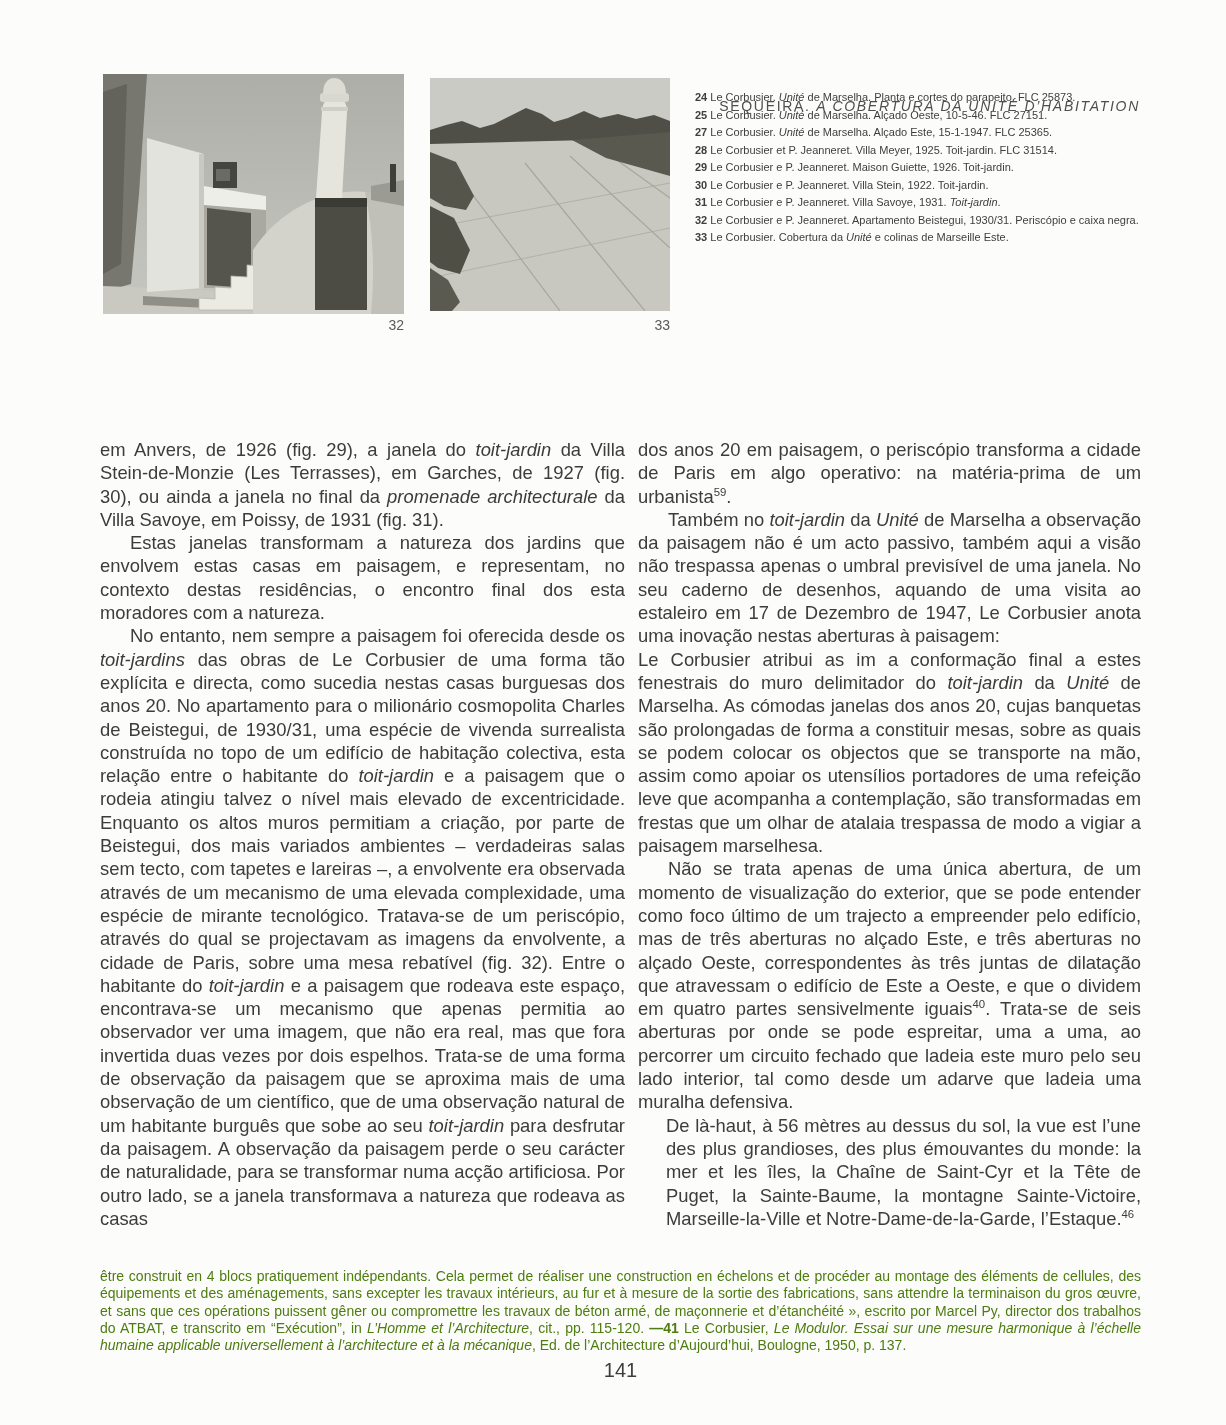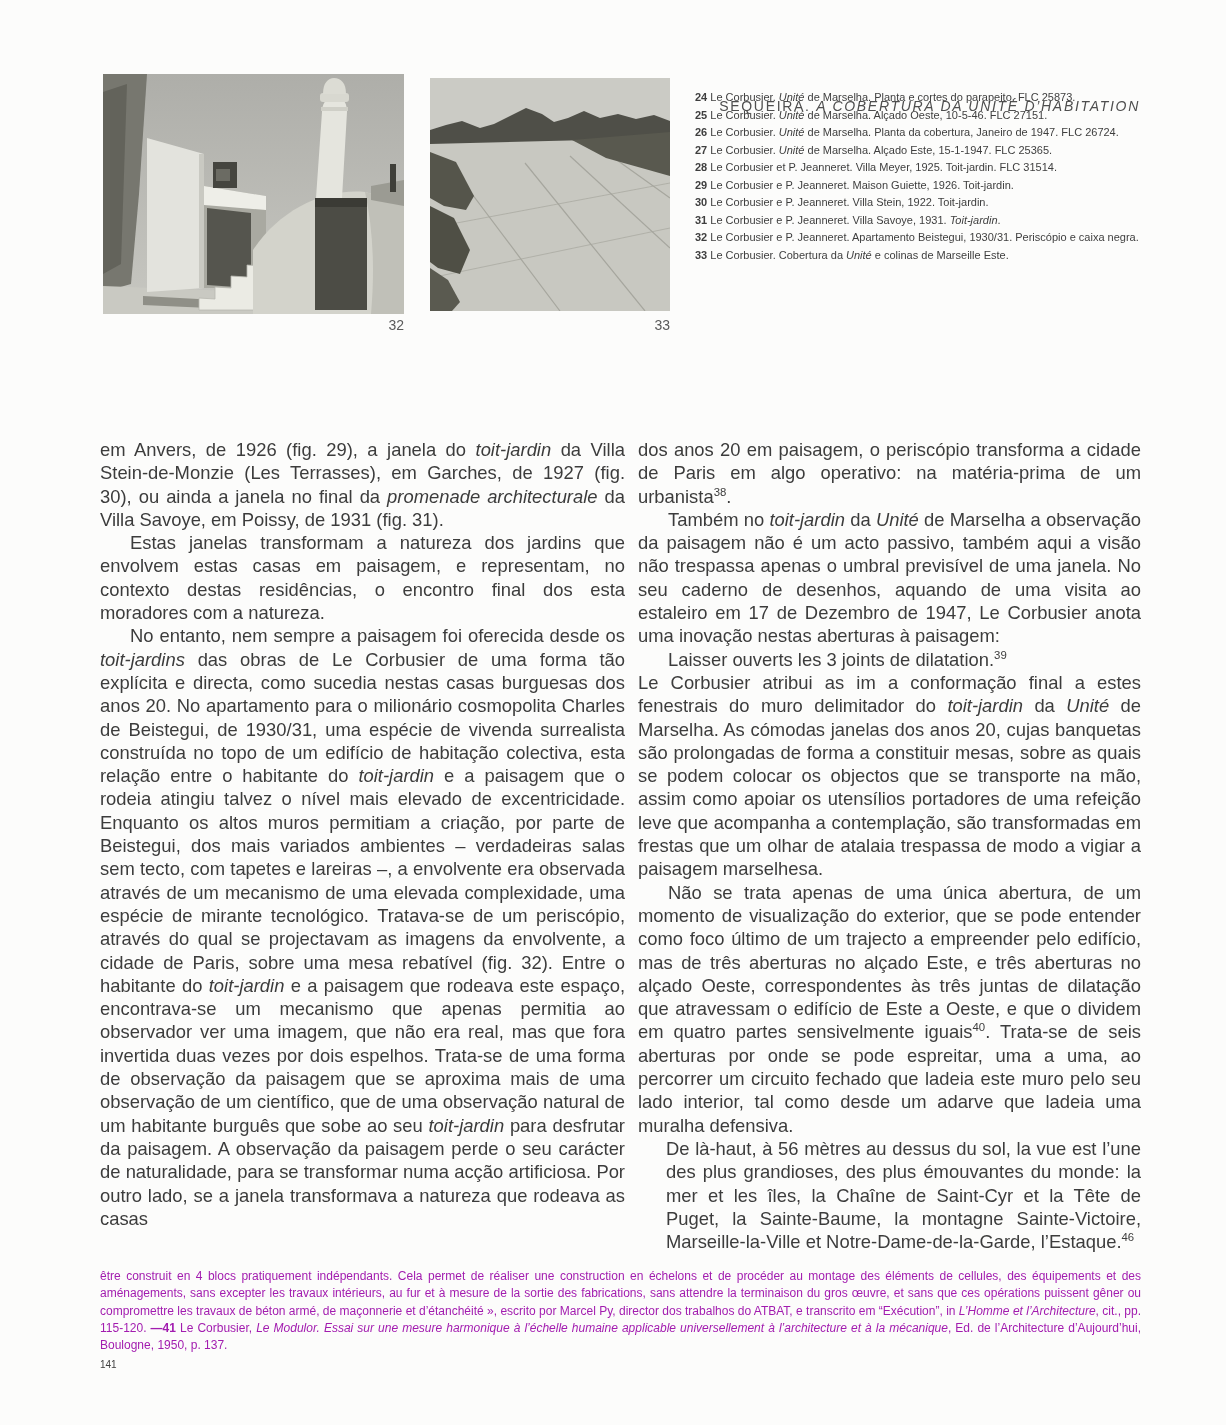--- a/index.html
+++ b/index.html
@@ -30,25 +30,25 @@
   .column-right{left:638px;width:503px;}
   .body-par{
     margin:0;font-size:18.4px;line-height:23.3px;
     text-align:justify;color:#3c3c3c;
   }
   .body-par.indent{text-indent:30px;}
   .body-par.quote{margin-left:28px;}
   sup{font-size:0.62em;vertical-align:super;line-height:0;}
   .footnote{
     position:absolute;left:100px;top:1268px;width:1041px;
-    font-size:12px;line-height:17.3px;text-align:justify;color:#a21caf;
+    font-size:14px;line-height:17.3px;text-align:justify;color:#4d7c0f;
   }
   .page-number{
     position:absolute;left:100px;top:1359px;width:1041px;
-    text-align:left;font-size:10px;color:#3e3e3e;
+    text-align:center;font-size:20px;color:#3e3e3e;
   }
 </style>
 </head>
 <body>
 
 <div class="page">
 
   <svg class="photo fig32" viewBox="0 0 301 240" role="img">
     <defs>
       <linearGradient id="sky32" x1="0" y1="0" x2="0" y2="1">
@@ -112,39 +112,37 @@
   </svg>
 
   <div class="fig-label fl32">32</div>
   <div class="fig-label fl33">33</div>
 
   <div class="running-head"><span>SEQUEIRA. </span><span style="font-style: italic;">A COBERTURA DA UNITÉ D’HABITATION</span></div>
 
   <div class="caption-list">
       <p class="caption-item"><span style="font-weight: bold;">24</span><span> Le Corbusier. </span><span style="font-style: italic;">Unité</span><span> de Marselha. Planta e cortes do parapeito. FLC 25873.</span></p>
       <p class="caption-item"><span style="font-weight: bold;">25</span><span> Le Corbusier. </span><span style="font-style: italic;">Unité</span><span> de Marselha. Alçado Oeste, 10-5-46. FLC 27151.</span></p>
-      <p class="caption-item"><span style="font-weight: bold;">26</span><span> Le Corbusier. </span><span style="font-style: italic;">Unité</span><span> de Marselha. Planta da cobertura, Janeiro de 1947. FLC 26724.</span></p>
       <p class="caption-item"><span style="font-weight: bold;">27</span><span> Le Corbusier. </span><span style="font-style: italic;">Unité</span><span> de Marselha. Alçado Este, 15-1-1947. FLC 25365.</span></p>
       <p class="caption-item"><span style="font-weight: bold;">28</span><span> Le Corbusier et P. Jeanneret. Villa Meyer, 1925. Toit-jardin. FLC 31514.</span></p>
       <p class="caption-item"><span style="font-weight: bold;">29</span><span> Le Corbusier e P. Jeanneret. Maison Guiette, 1926. Toit-jardin.</span></p>
       <p class="caption-item"><span style="font-weight: bold;">30</span><span> Le Corbusier e P. Jeanneret. Villa Stein, 1922. Toit-jardin.</span></p>
       <p class="caption-item"><span style="font-weight: bold;">31</span><span> Le Corbusier e P. Jeanneret. Villa Savoye, 1931. </span><span style="font-style: italic;">Toit-jardin</span><span>.</span></p>
       <p class="caption-item"><span style="font-weight: bold;">32</span><span> Le Corbusier e P. Jeanneret. Apartamento Beistegui, 1930/31. Periscópio e caixa negra.</span></p>
       <p class="caption-item"><span style="font-weight: bold;">33</span><span> Le Corbusier. Cobertura da </span><span style="font-style: italic;">Unité</span><span> e colinas de Marseille Este.</span></p>
     </div>
 
   <div class="column column-left">
       <p class="body-par flush"><span>em Anvers, de 1926 (fig. 29), a janela do </span><span style="font-style: italic;">toit-jardin</span><span> da Villa Stein-de-Monzie (Les Terrasses), em Garches, de 1927 (fig. 30), ou ainda a janela no final da </span><span style="font-style: italic;">promenade architecturale</span><span> da Villa Savoye, em Poissy, de 1931 (fig. 31).</span></p>
       <p class="body-par indent"><span>Estas janelas transformam a natureza dos jardins que envolvem estas casas em paisagem, e representam, no contexto destas residências, o encontro final dos esta moradores com a natureza.</span></p>
       <p class="body-par indent"><span>No entanto, nem sempre a paisagem foi oferecida desde os </span><span style="font-style: italic;">toit-jardins</span><span> das obras de Le Corbusier de uma forma tão explícita e directa, como sucedia nestas casas burguesas dos anos 20. No apartamento para o milionário cosmopolita Charles de Beistegui, de 1930/31, uma espécie de vivenda surrealista construída no topo de um edifício de habitação colectiva, esta relação entre o habitante do </span><span style="font-style: italic;">toit-jardin</span><span> e a paisagem que o rodeia atingiu talvez o nível mais elevado de excentricidade. Enquanto os altos muros permitiam a criação, por parte de Beistegui, dos mais variados ambientes – verdadeiras salas sem tecto, com tapetes e lareiras –, a envolvente era observada através de um mecanismo de uma elevada complexidade, uma espécie de mirante tecnológico. Tratava-se de um periscópio, através do qual se projectavam as imagens da envolvente, a cidade de Paris, sobre uma mesa rebatível (fig. 32). Entre o habitante do </span><span style="font-style: italic;">toit-jardin</span><span> e a paisagem que rodeava este espaço, encontrava-se um mecanismo que apenas permitia ao observador ver uma imagem, que não era real, mas que fora invertida duas vezes por dois espelhos. Trata-se de uma forma de observação da paisagem que se aproxima mais de uma observação de um científico, que de uma observação natural de um habitante burguês que sobe ao seu </span><span style="font-style: italic;">toit-jardin</span><span> para desfrutar da paisagem. A observação da paisagem perde o seu carácter de naturalidade, para se transformar numa acção artificiosa. Por outro lado, se a janela transformava a natureza que rodeava as casas</span></p>
     </div>
   <div class="column column-right">
-      <p class="body-par flush"><span>dos anos 20 em paisagem, o periscópio transforma a cidade de Paris em algo operativo: na matéria-prima de um urbanista</span><sup>38</sup><span>.</span></p>
+      <p class="body-par flush"><span>dos anos 20 em paisagem, o periscópio transforma a cidade de Paris em algo operativo: na matéria-prima de um urbanista</span><sup>59</sup><span>.</span></p>
       <p class="body-par indent"><span>Também no </span><span style="font-style: italic;">toit-jardin</span><span> da </span><span style="font-style: italic;">Unité</span><span> de Marselha a observação da paisagem não é um acto passivo, também aqui a visão não trespassa apenas o umbral previsível de uma janela. No seu caderno de desenhos, aquando de uma visita ao estaleiro em 17 de Dezembro de 1947, Le Corbusier anota uma inovação nestas aberturas à paisagem:</span></p>
-      <p class="body-par indent"><span>Laisser ouverts les 3 joints de dilatation.</span><sup>39</sup></p>
       <p class="body-par flush"><span>Le Corbusier atribui as im a conformação final a estes fenestrais do muro delimitador do </span><span style="font-style: italic;">toit-jardin</span><span> da </span><span style="font-style: italic;">Unité</span><span> de Marselha. As cómodas janelas dos anos 20, cujas banquetas são prolongadas de forma a constituir mesas, sobre as quais se podem colocar os objectos que se transporte na mão, assim como apoiar os utensílios portadores de uma refeição leve que acompanha a contemplação, são transformadas em frestas que um olhar de atalaia trespassa de modo a vigiar a paisagem marselhesa.</span></p>
       <p class="body-par indent"><span>Não se trata apenas de uma única abertura, de um momento de visualização do exterior, que se pode entender como foco último de um trajecto a empreender pelo edifício, mas de três aberturas no alçado Este, e três aberturas no alçado Oeste, correspondentes às três juntas de dilatação que atravessam o edifício de Este a Oeste, e que o dividem em quatro partes sensivelmente iguais</span><sup>40</sup><span>. Trata-se de seis aberturas por onde se pode espreitar, uma a uma, ao percorrer um circuito fechado que ladeia este muro pelo seu lado interior, tal como desde um adarve que ladeia uma muralha defensiva.</span></p>
       <p class="body-par quote"><span>De là-haut, à 56 mètres au dessus du sol, la vue est l’une des plus grandioses, des plus émouvantes du monde: la mer et les îles, la Chaîne de Saint-Cyr et la Tête de Puget, la Sainte-Baume, la montagne Sainte-Victoire, Marseille-la-Ville et Notre-Dame-de-la-Garde, l’Estaque.</span><sup>46</sup></p>
     </div>
 
   <div class="footnote"><span>être construit en 4 blocs pratiquement indépendants. Cela permet de réaliser une construction en échelons et de procéder au montage des éléments de cellules, des équipements et des aménagements, sans excepter les travaux intérieurs, au fur et à mesure de la sortie des fabrications, sans attendre la terminaison du gros œuvre, et sans que ces opérations puissent gêner ou compromettre les travaux de béton armé, de maçonnerie et d’étanchéité », escrito por Marcel Py, director dos trabalhos do ATBAT, e transcrito em “Exécution”, in </span><span style="font-style: italic;">L’Homme et l’Architecture</span><span>, cit., pp. 115-120. </span><span style="font-weight: bold;">—41</span><span> Le Corbusier, </span><span style="font-style: italic;">Le Modulor. Essai sur une mesure harmonique à l’échelle humaine applicable universellement à l’architecture et à la mécanique</span><span>, Ed. de l’Architecture d’Aujourd’hui, Boulogne, 1950, p. 137.</span></div>
 
   <div class="page-number">141</div>
 
 </div>

